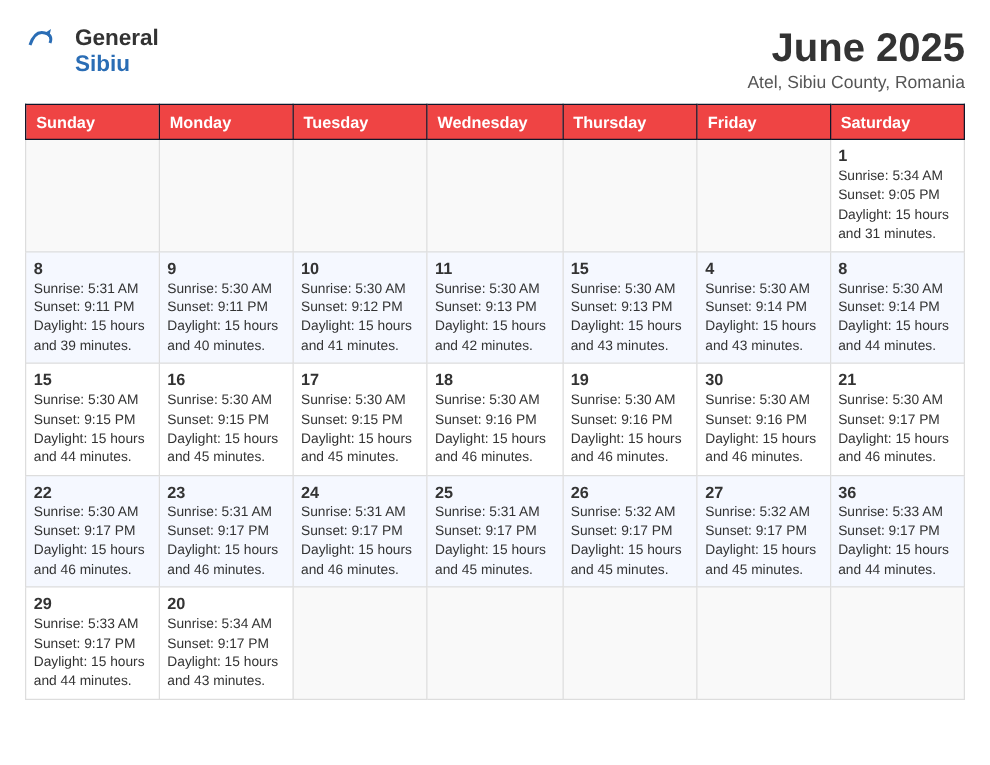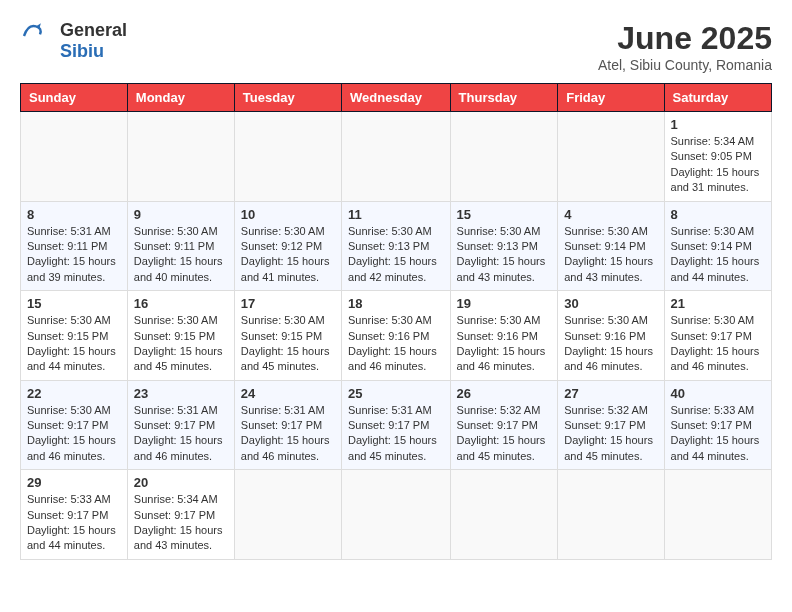--- a/index.html
+++ b/index.html
@@ -213,21 +213,21 @@
         </td>
         <td>
           <span class="day-number">26</span>
           <div class="day-info">Sunrise: 5:32 AM<br>Sunset: 9:17 PM<br>Daylight: 15 hours and 45 minutes.</div>
         </td>
         <td>
           <span class="day-number">27</span>
           <div class="day-info">Sunrise: 5:32 AM<br>Sunset: 9:17 PM<br>Daylight: 15 hours and 45 minutes.</div>
         </td>
         <td>
-          <span class="day-number">40</span>
+          <span class="day-number">36</span>
           <div class="day-info">Sunrise: 5:33 AM<br>Sunset: 9:17 PM<br>Daylight: 15 hours and 44 minutes.</div>
         </td>
       </tr>
       <tr>
         <td>
           <span class="day-number">29</span>
           <div class="day-info">Sunrise: 5:33 AM<br>Sunset: 9:17 PM<br>Daylight: 15 hours and 44 minutes.</div>
         </td>
         <td>
           <span class="day-number">20</span>

